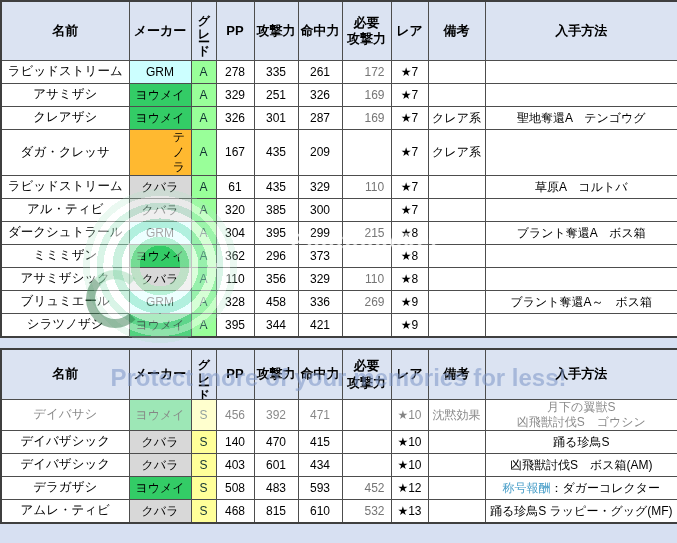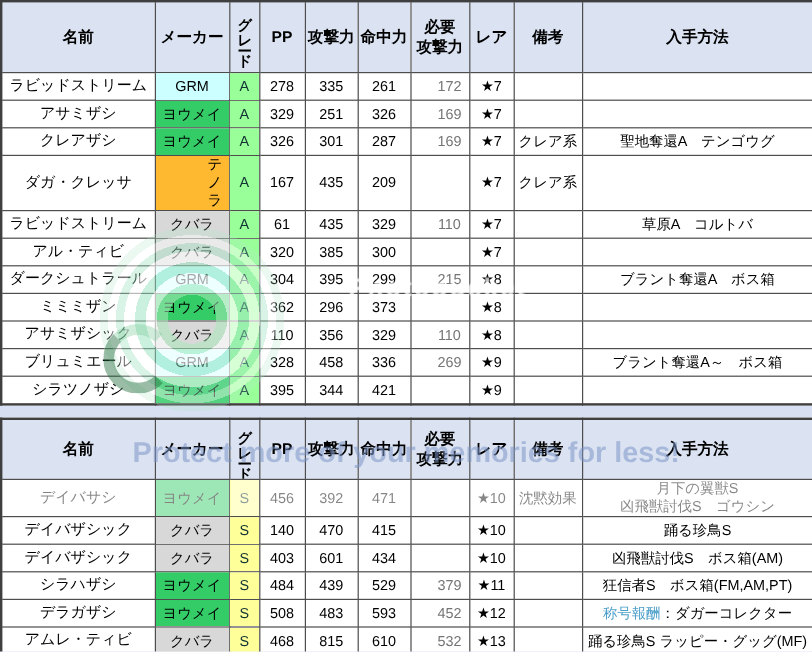--- a/index.html
+++ b/index.html
@@ -284,32 +284,20 @@
           <td class="c-grade" style="background: rgb(255, 255, 153);">S</td>
           <td class="c-pp">403</td>
           <td class="c-atk">601</td>
           <td class="c-acc">434</td>
           <td class="c-req"></td>
           <td class="c-rare">★10</td>
           <td class="c-note"></td>
           <td class="c-obtain">凶飛獣討伐S　ボス箱(AM)</td>
         </tr>
         <tr>
-          <td class="c-name">シラハザシ</td>
-          <td class="c-maker" style="background: rgb(51, 204, 102);">ヨウメイ</td>
-          <td class="c-grade" style="background: rgb(255, 255, 153);">S</td>
-          <td class="c-pp">484</td>
-          <td class="c-atk">439</td>
-          <td class="c-acc">529</td>
-          <td class="c-req">379</td>
-          <td class="c-rare">★11</td>
-          <td class="c-note"></td>
-          <td class="c-obtain">狂信者S　ボス箱(FM,AM,PT)</td>
-        </tr>
-        <tr>
           <td class="c-name">デラガザシ</td>
           <td class="c-maker" style="background: rgb(51, 204, 102);">ヨウメイ</td>
           <td class="c-grade" style="background: rgb(255, 255, 153);">S</td>
           <td class="c-pp">508</td>
           <td class="c-atk">483</td>
           <td class="c-acc">593</td>
           <td class="c-req">452</td>
           <td class="c-rare">★12</td>
           <td class="c-note"></td>
           <td class="c-obtain"><span class="lnk">称号報酬</span>：ダガーコレクター</td>

